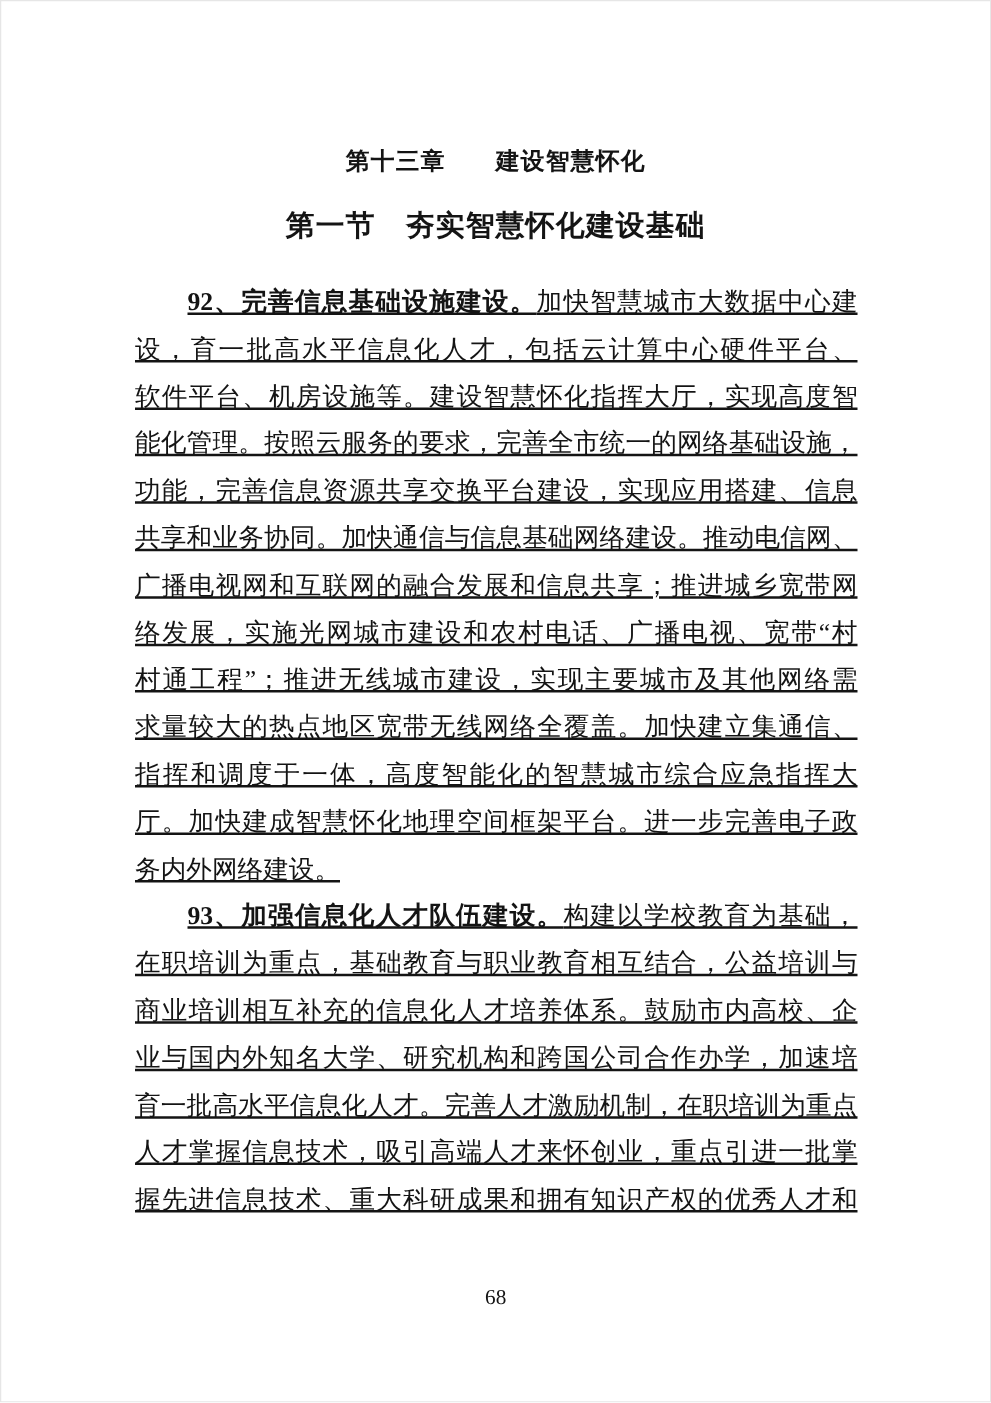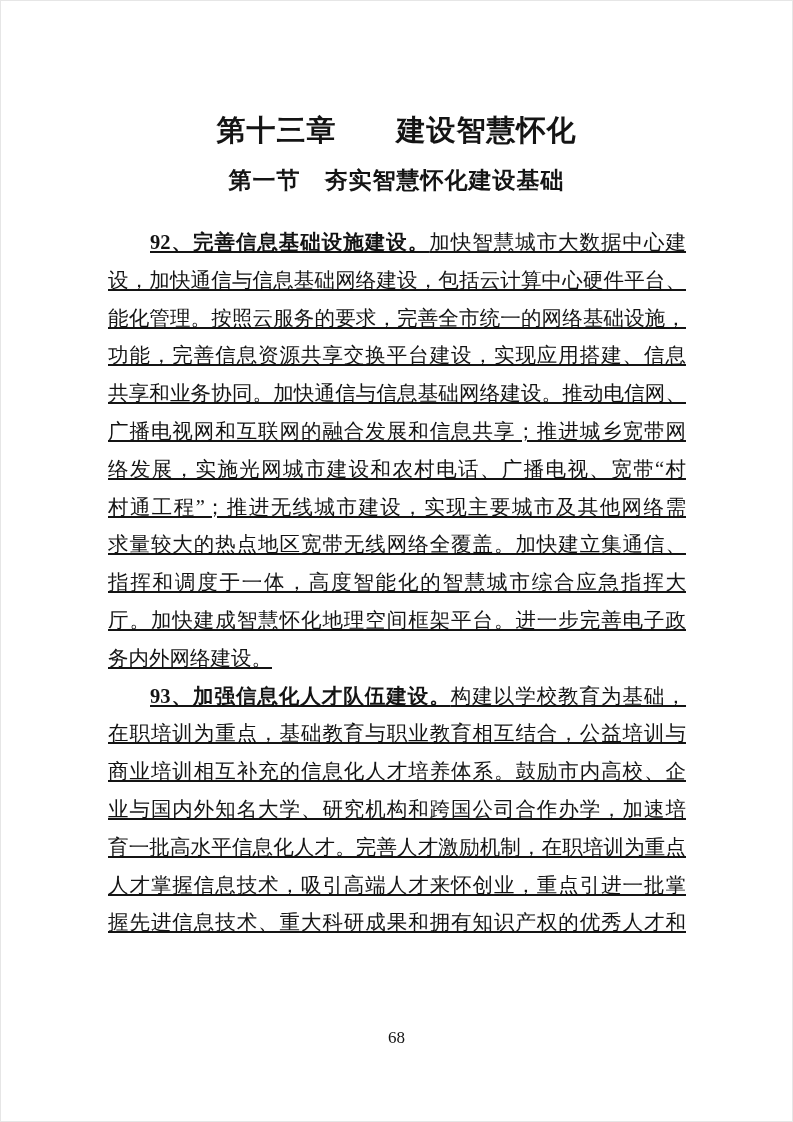--- a/index.html
+++ b/index.html
@@ -17,21 +17,21 @@
     color: #141414;
     overflow: hidden;
   }
   .chapter-title {
     position: absolute;
     top: 116px;
     left: 0;
     width: 100%;
     margin: 0;
     text-align: center;
-    font-size: 29px;
+    font-size: 19px;
     line-height: 28px;
     font-weight: bold;
     letter-spacing: 1px;
   }
   .section-title {
     position: absolute;
     top: 167px;
     left: 0;
     width: 100%;
     margin: 0;
@@ -79,21 +79,22 @@
 
 <div class="page">
 
   <h1 class="chapter-title">第十三章　　建设智慧怀化</h1>
 
   <h2 class="section-title">第一节　夯实智慧怀化建设基础</h2>
 
   <div class="doc-body">
 
     <div class="line first-line"><span class="lead-bold">92、完善信息基础设施建设。</span><span>加快智慧城市大数据中心建</span></div>
-    <div class="line">设，加快通信与信息基础网络建设，包括云计算中心硬件平台、</div>
+    <div class="line">设，育一批高水平信息化人才，包括云计算中心硬件平台、</div>
+    <div class="line">软件平台、机房设施等。建设智慧怀化指挥大厅，实现高度智</div>
     <div class="line">能化管理。按照云服务的要求，完善全市统一的网络基础设施，</div>
     <div class="line">功能，完善信息资源共享交换平台建设，实现应用搭建、信息</div>
     <div class="line">共享和业务协同。加快通信与信息基础网络建设。推动电信网、</div>
     <div class="line">广播电视网和互联网的融合发展和信息共享；推进城乡宽带网</div>
     <div class="line">络发展，实施光网城市建设和农村电话、广播电视、宽带“村</div>
     <div class="line">村通工程”；推进无线城市建设，实现主要城市及其他网络需</div>
     <div class="line">求量较大的热点地区宽带无线网络全覆盖。加快建立集通信、</div>
     <div class="line">指挥和调度于一体，高度智能化的智慧城市综合应急指挥大</div>
     <div class="line">厅。加快建成智慧怀化地理空间框架平台。进一步完善电子政</div>
     <div class="line para-end">务内外网络建设。</div>

